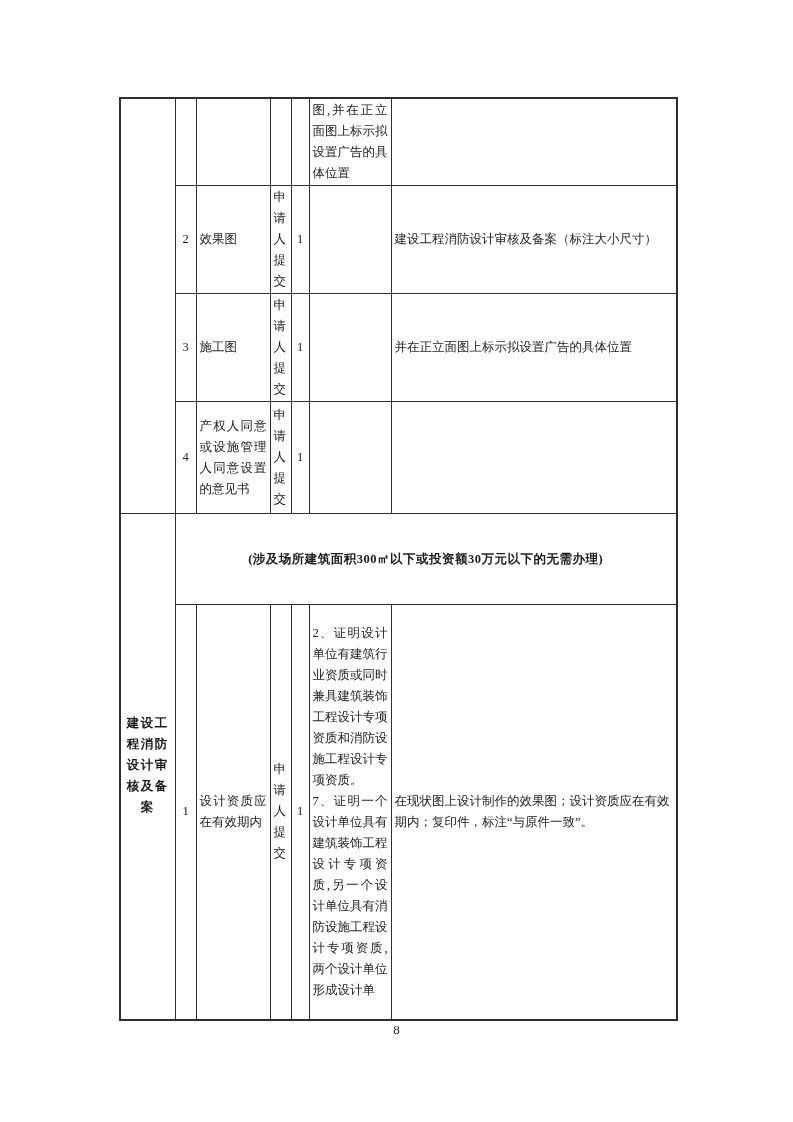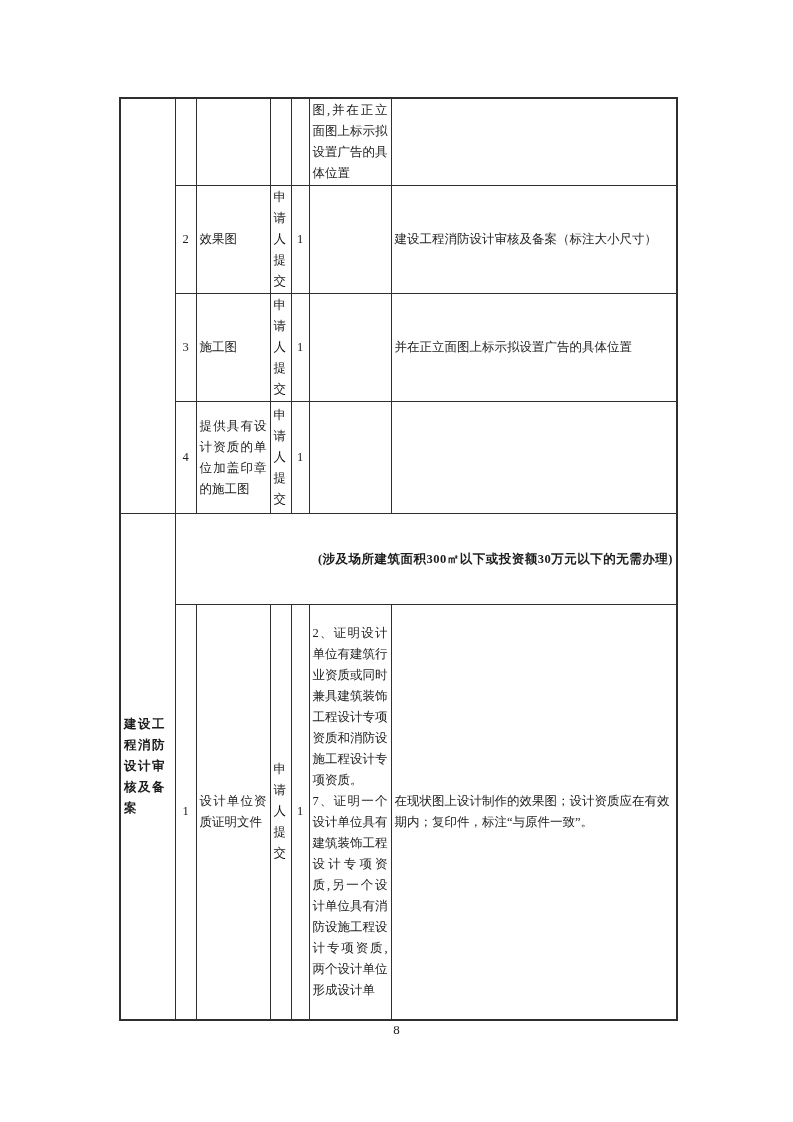--- a/index.html
+++ b/index.html
@@ -25,26 +25,26 @@
   tr.r4 { height:112px; }
   tr.r5 { height:91px; }
   tr.r6 { height:415px; }
   td.num, td.cnt { text-align:center; padding:1px 1px; }
   td.sub { text-align:left; padding:1px 2px; line-height:21px; }
   td.mat { text-align:justify; padding:1px 3px; }
   td.note { text-align:justify; padding:1px 5px; }
   td.note-top { vertical-align:top; }
   td.desc { padding:1px 4px; text-align:left; }
   td.cat {
-    text-align:left; font-weight:bold; font-size:13px;
-    line-height:21.5px; letter-spacing:1.5px; padding:1px 2px;
+    text-align:center; font-weight:bold; font-size:13px;
+    line-height:21.5px; letter-spacing:1.5px; padding:1px 2px;font-family:Liberation Mono, monospace;
   }
   td.notice-cell {
     font-weight:bold; font-size:18.5px; line-height:42px;
-    text-align:right; letter-spacing:0.5px; padding:2px 4px;
+    text-align:center; letter-spacing:0.5px; padding:2px 4px;
     word-break:break-all;
   }
   td.note .note-para { text-align:justify; }
   .pageno {
     position:absolute; left:0; right:0; top:1022px;
     text-align:center; font-size:13px; color:#1c1c1c;
   }
 </style>
 </head>
 <body>
@@ -85,35 +85,35 @@
       <td class="num">3</td>
       <td class="mat">施工图</td>
       <td class="sub">申请人提交</td>
       <td class="cnt">1</td>
       <td class="note"></td>
       <td class="desc">并在正立面图上标示拟设置广告的具体位置</td>
     </tr>
 
     <tr class="r4">
       <td class="num">4</td>
-      <td class="mat">提供具有设计资质的单位加盖印章的施工图</td>
+      <td class="mat">产权人同意或设施管理人同意设置的意见书</td>
       <td class="sub">申请人提交</td>
       <td class="cnt">1</td>
       <td class="note"></td>
       <td class="desc"></td>
     </tr>
 
     <tr class="r5">
       <td class="cat" rowspan="2">建设工程消防设计审核及备案</td>
       <td class="notice-cell" colspan="6">(涉及场所建筑面积300㎡以下或投资额30万元以下的无需办理)</td>
     </tr>
 
     <tr class="r6">
       <td class="num">1</td>
-      <td class="mat">设计单位资质证明文件</td>
+      <td class="mat">设计资质应在有效期内</td>
       <td class="sub">申请人提交</td>
       <td class="cnt">1</td>
       <td class="note note-top">
         <div class="note-para">2、证明设计单位有建筑行业资质或同时兼具建筑装饰工程设计专项资质和消防设施工程设计专项资质。</div>
         <div class="note-para">7、证明一个设计单位具有建筑装饰工程设计专项资质,另一个设计单位具有消防设施工程设计专项资质,两个设计单位形成设计单</div>
       </td>
       <td class="desc">在现状图上设计制作的效果图；设计资质应在有效期内；复印件，标注“与原件一致”。</td>
     </tr>
   </tbody>
     </table>

